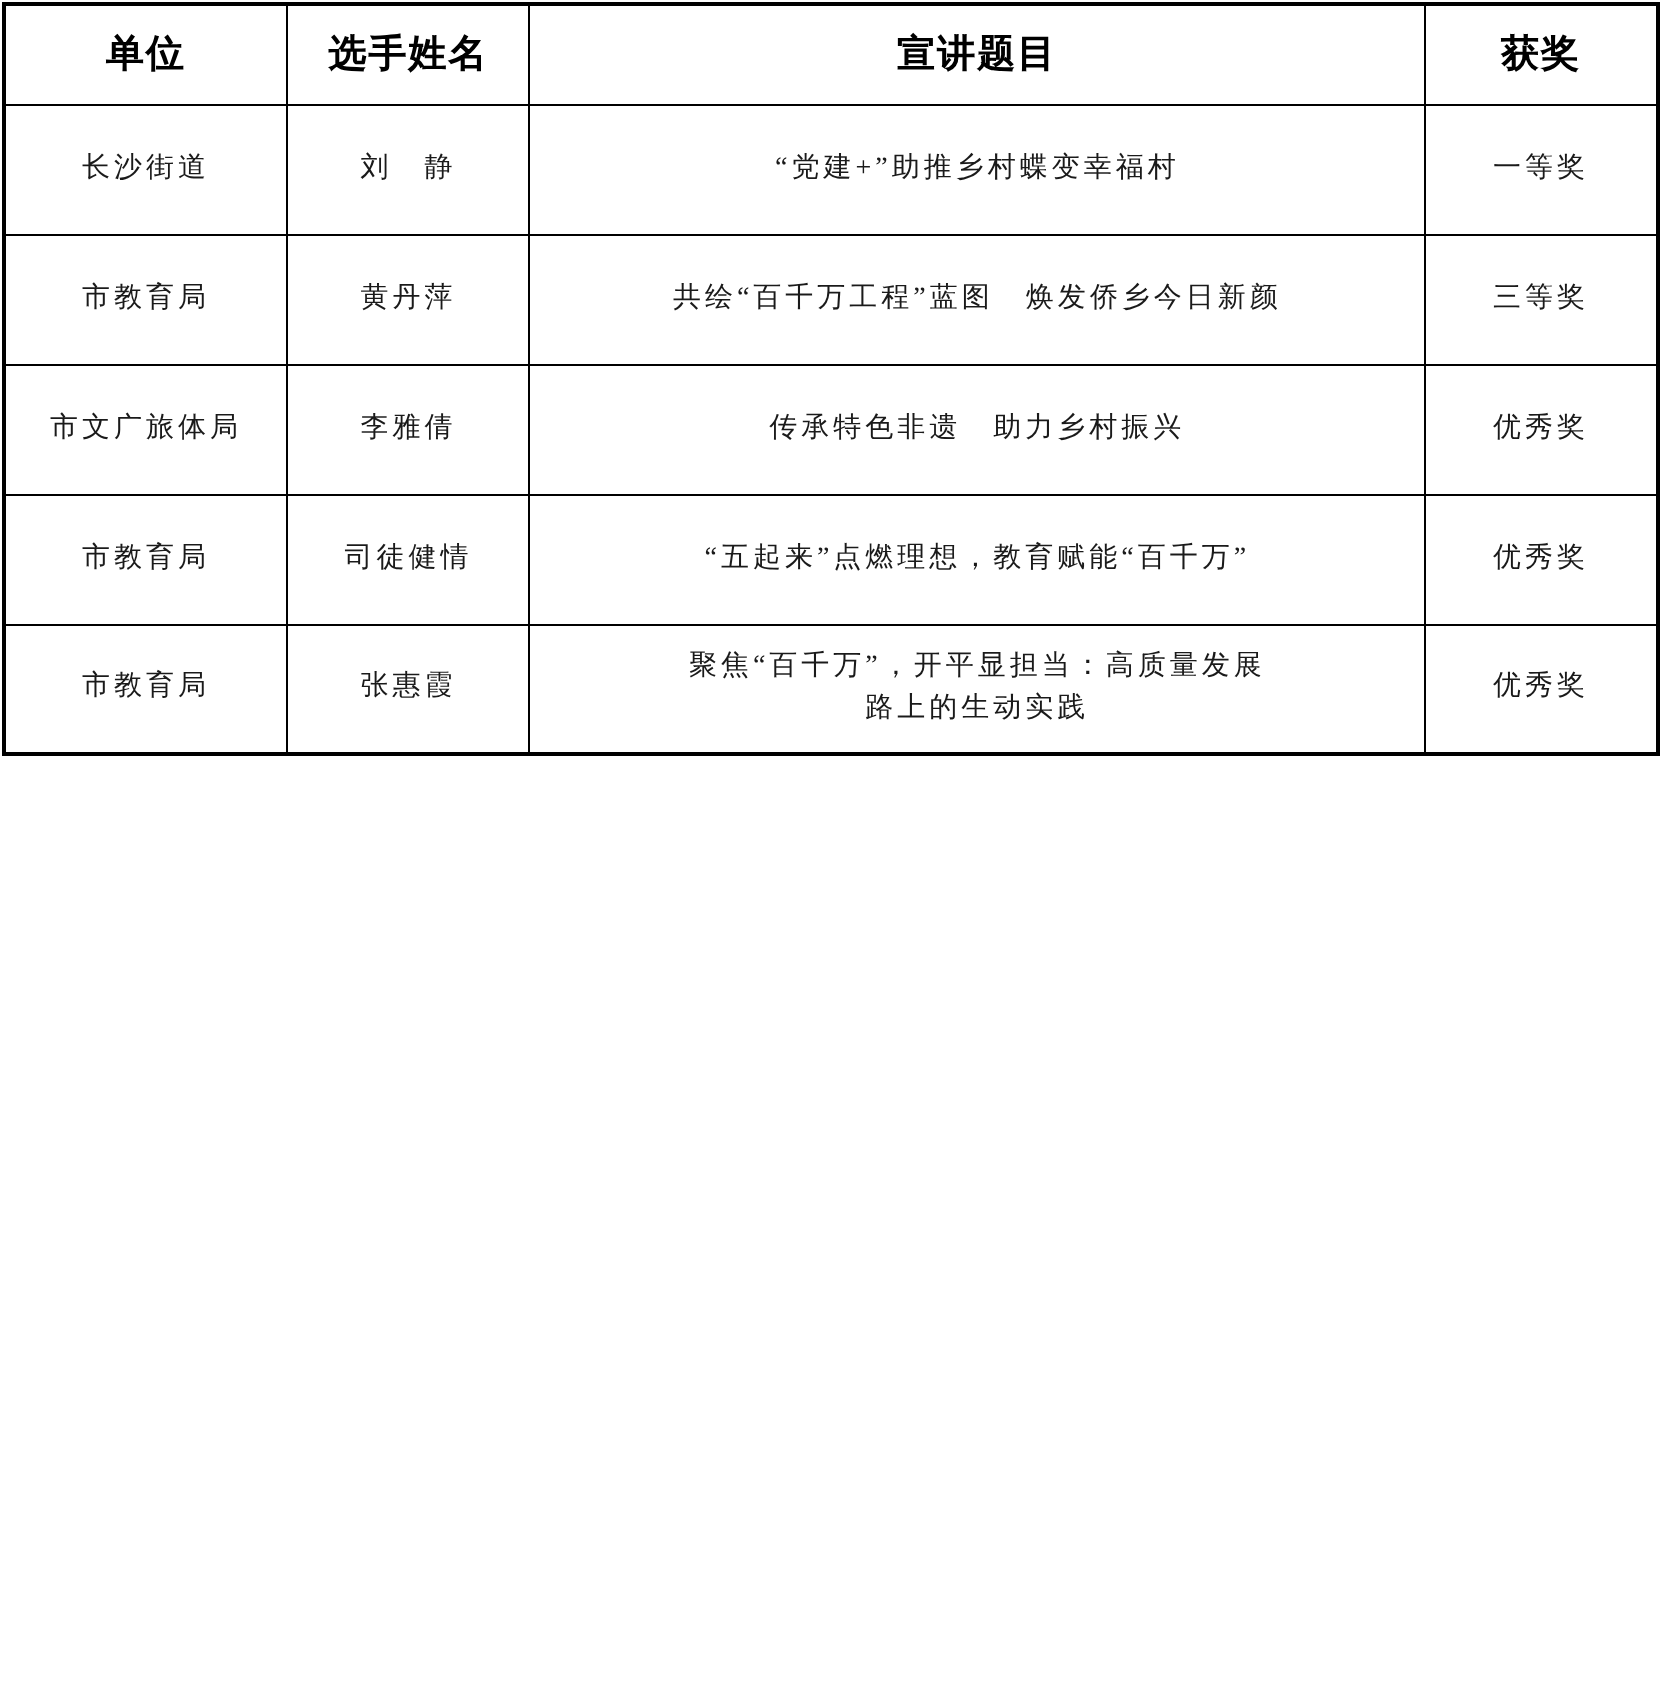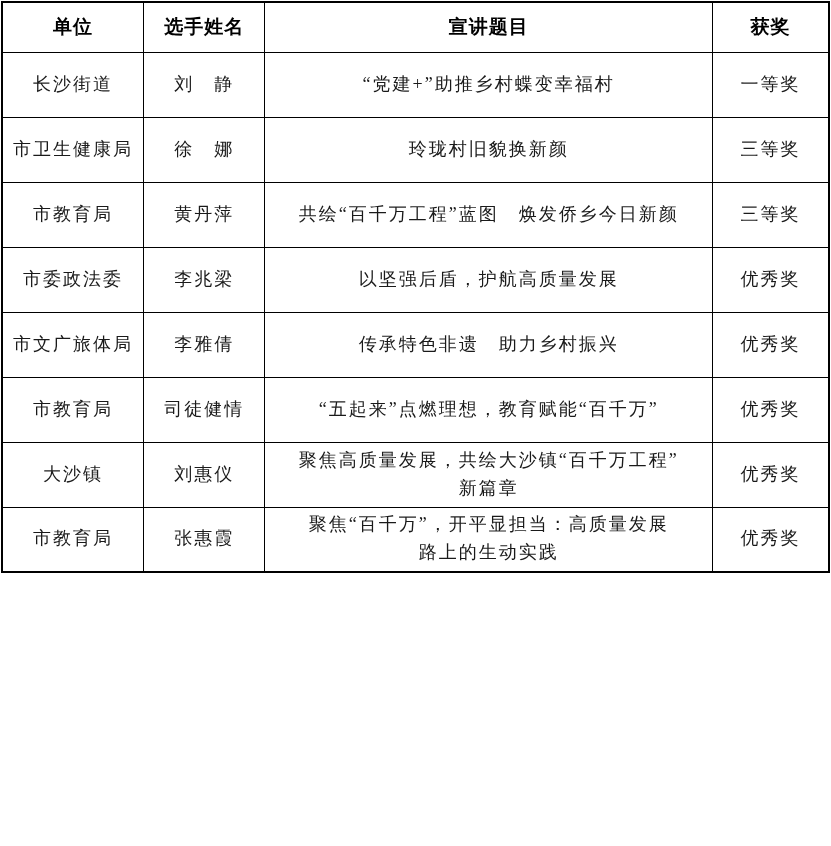--- a/index.html
+++ b/index.html
@@ -40,21 +40,21 @@
   table.awards tbody tr {
     height: 65px;
   }
   th {
     font-size: 19px;
     font-weight: bold;
     letter-spacing: 1px;
     color: #000;
   }
   td {
-    font-size: 18px;
+    font-size: 14px;
     letter-spacing: 2px;
     line-height: 1.55;
   }
   .col-unit  { width: 17.1%; }
   .col-name  { width: 14.7%; }
   .col-topic { width: 54.1%; }
   .col-award { width: 14.1%; }
   td.topic {
     white-space: pre-line;
     font-family: Liberation Serif, serif;
@@ -83,63 +83,44 @@
   <tr>
     <td class="unit">长沙街道</td>
     <td class="name">刘　静</td>
     <td class="topic">“党建+”助推乡村蝶变幸福村</td>
     <td class="award">一等奖</td>
   </tr>
 
 
 
 
-  <tr>
-    <td class="unit">市卫生健康局</td>
-    <td class="name">徐　娜</td>
-    <td class="topic">玲珑村旧貌换新颜</td>
-    <td class="award">三等奖</td>
-  </tr>
 
   <tr>
     <td class="unit">市教育局</td>
     <td class="name">黄丹萍</td>
     <td class="topic">共绘“百千万工程”蓝图　焕发侨乡今日新颜</td>
     <td class="award">三等奖</td>
   </tr>
 
-  <tr>
-    <td class="unit">市委政法委</td>
-    <td class="name">李兆梁</td>
-    <td class="topic">以坚强后盾，护航高质量发展</td>
-    <td class="award">优秀奖</td>
-  </tr>
 
   <tr>
     <td class="unit">市文广旅体局</td>
     <td class="name">李雅倩</td>
     <td class="topic">传承特色非遗　助力乡村振兴</td>
     <td class="award">优秀奖</td>
   </tr>
 
   <tr>
     <td class="unit">市教育局</td>
     <td class="name">司徒健情</td>
     <td class="topic">“五起来”点燃理想，教育赋能“百千万”</td>
     <td class="award">优秀奖</td>
   </tr>
 
 
-  <tr>
-    <td class="unit">大沙镇</td>
-    <td class="name">刘惠仪</td>
-    <td class="topic">聚焦高质量发展，共绘大沙镇“百千万工程”
-新篇章</td>
-    <td class="award">优秀奖</td>
-  </tr>
 
   <tr>
     <td class="unit">市教育局</td>
     <td class="name">张惠霞</td>
     <td class="topic">聚焦“百千万”，开平显担当：高质量发展
 路上的生动实践</td>
     <td class="award">优秀奖</td>
   </tr>
 </tbody>
   </table>

